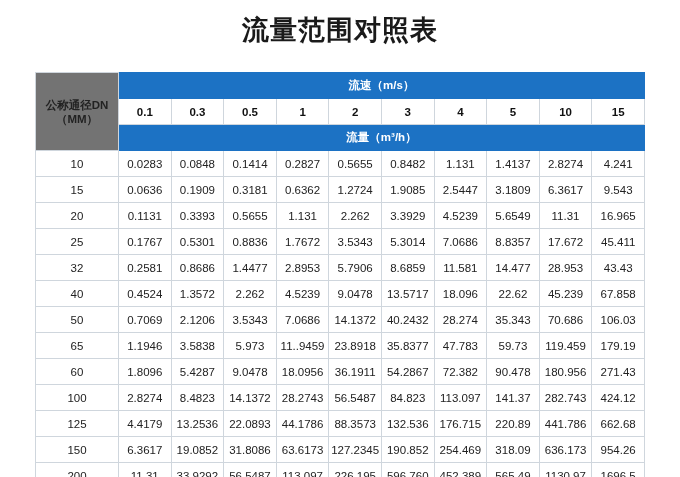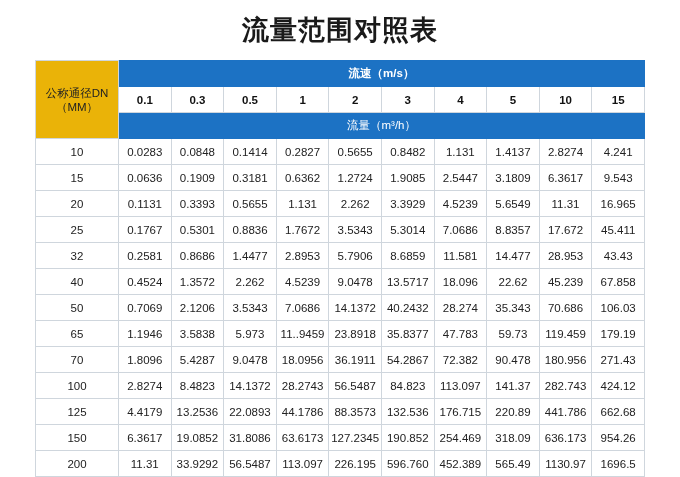--- a/index.html
+++ b/index.html
@@ -20,21 +20,21 @@
     position: relative;
     box-sizing: border-box;
   }
   .title {
     text-align: center;
     font-size: 27px;
     font-weight: bold;
     color: #1a1a1a;
     letter-spacing: 1px;
     padding-top: 12px;
-    padding-bottom: 12px;
+    padding-bottom: 24px;
   }
   .table-wrap {
     padding: 0 35px;
     box-sizing: border-box;
   }
   table.flow {
     border-collapse: collapse;
     width: 610px;
     table-layout: fixed;
   }
@@ -50,40 +50,40 @@
     white-space: nowrap;
   }
   .hdr-blue {
     background: #1c72c4;
     color: #ffffff !important;
     font-weight: bold;
     border: 1px solid #1c72c4 !important;
     font-size: 12px;
   }
   .hdr-dn {
-    background: #eab308;
+    background: #737373;
     color: #222222 !important;
-    font-weight: normal;
+    font-weight: bold;
     font-size: 11.5px;
     line-height: 14px;
     border: 1px solid #cfd6dd !important;
     margin-top: 24px;
   }
   .hdr-speed-val {
     background: #ffffff;
     font-weight: bold;
     color: #111111 !important;
     font-size: 12px;
     border: 1px solid #cfd6dd !important;
     margin-left: 15px;
   }
   .hdr-flow {
     background: #1c72c4;
     color: #ffffff !important;
-    font-weight: normal;
+    font-weight: bold;
     border: 1px solid #1c72c4 !important;
     font-size: 12px;
   }
   .dn-cell {
     background: #ffffff;
     font-size: 11.5px;
   }
   tr.body-row td {
     background: #ffffff;
   }
@@ -222,21 +222,21 @@
           <td>5.973</td>
           <td>11..9459</td>
           <td>23.8918</td>
           <td>35.8377</td>
           <td>47.783</td>
           <td>59.73</td>
           <td>119.459</td>
           <td>179.19</td>
         </tr>
         <tr class="body-row">
-          <td class="dn-cell">70</td>
+          <td class="dn-cell">60</td>
           <td>1.8096</td>
           <td>5.4287</td>
           <td>9.0478</td>
           <td>18.0956</td>
           <td>36.1911</td>
           <td>54.2867</td>
           <td>72.382</td>
           <td>90.478</td>
           <td>180.956</td>
           <td>271.43</td>

